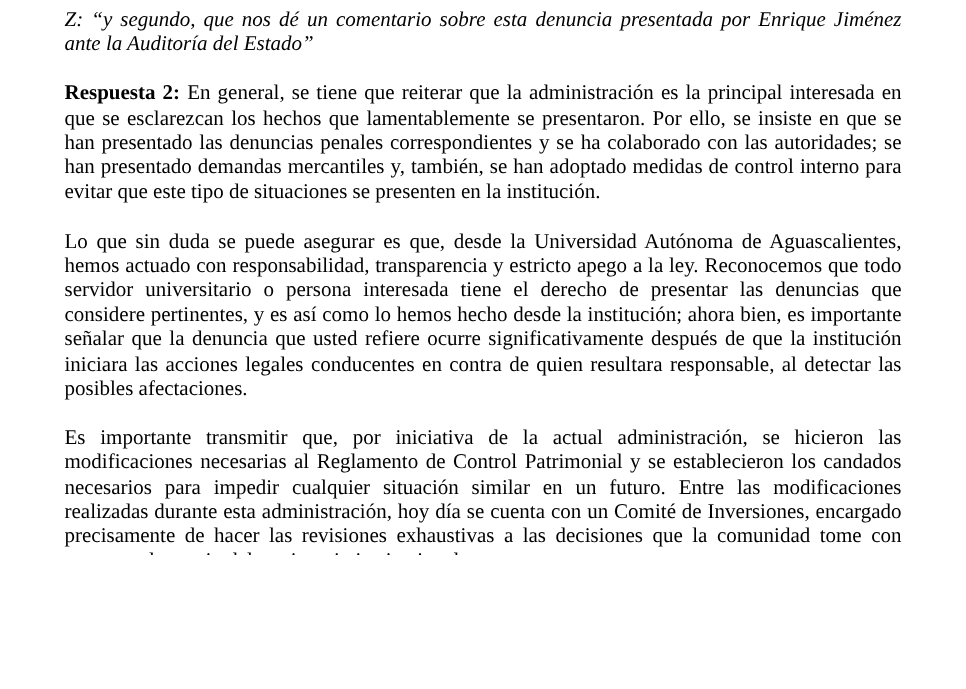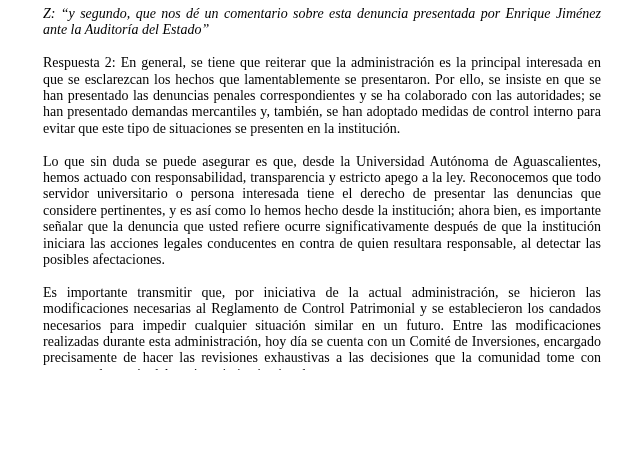--- a/index.html
+++ b/index.html
@@ -26,21 +26,21 @@
     overflow: hidden;
     border-radius: 24px;
   }
   .page p {
     margin: 0 0 16.4px 0;
   }
   .quote {
     font-style: italic;
   }
   .response-label {
-    font-weight: normal;
+    font-weight: bold;
   }
 </style>
 </head>
 <body>
 
 <div class="page">
 
   <p class="quote">Z: “y segundo, que nos dé un comentario sobre esta denuncia presentada por Enrique Jiménez ante la Auditoría del Estado”</p>
 
   <p><span class="response-label">Respuesta 2:</span> <span>En general, se tiene que reiterar que la administración es la principal interesada en que se esclarezcan los hechos que lamentablemente se presentaron. Por ello, se insiste en que se han presentado las denuncias penales correspondientes y se ha colaborado con las autoridades; se han presentado demandas mercantiles y, también, se han adoptado medidas de control interno para evitar que este tipo de situaciones se presenten en la institución.</span></p>

